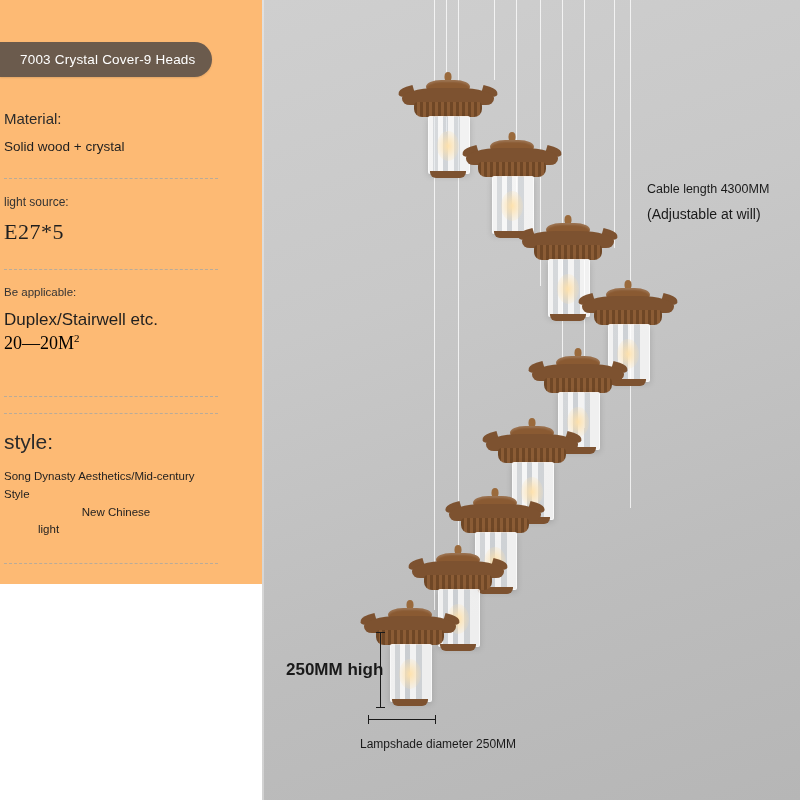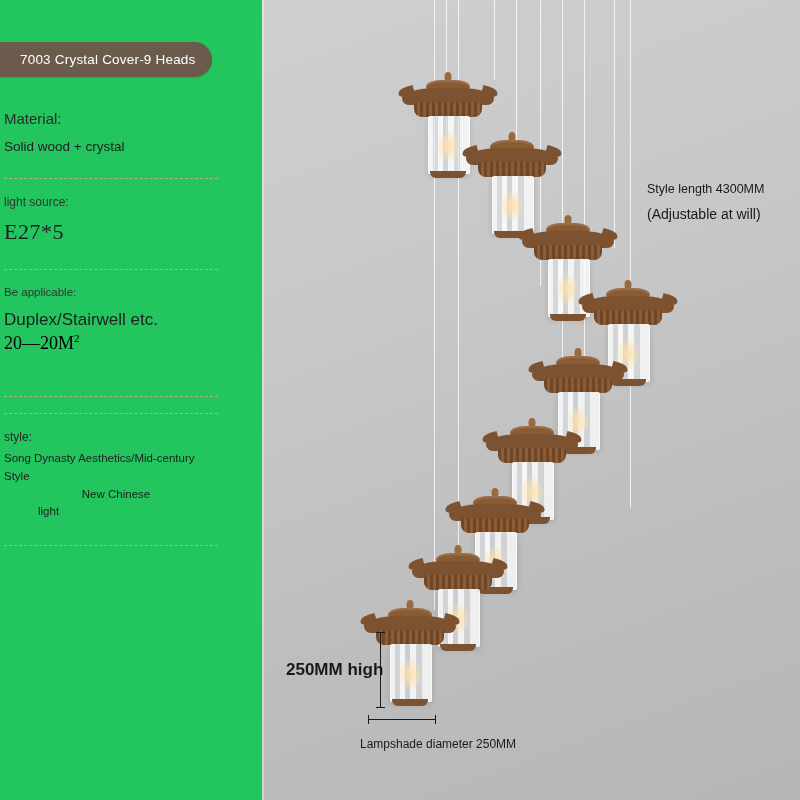--- a/index.html
+++ b/index.html
@@ -16,22 +16,22 @@
   .page {
     position: relative;
     width: 800px;
     height: 800px;
     display: flex;
   }
   
   .spec-panel {
     position: relative;
     width: 262px;
-    height: 800px;
-    background: #22c55e;
+    height: 584px;
+    background: #fdba74;
     box-sizing: border-box;
   }
   .badge {
     position: absolute;
     left: 0;
     top: 42px;
     background: #6b5b4d;
     color: #ffffff;
     font-size: 13.5px;
     letter-spacing: .2px;
@@ -72,21 +72,21 @@
   .b-source .spec-value { font-size: 22px; font-family: "Liberation Serif", serif; letter-spacing:.5px; }
 
   .b-apply .spec-label { font-size: 11.5px; color:#333; margin-bottom:12px; }
   .b-apply .spec-value { font-size: 17px; }
   .b-apply .spec-value2 { font-size: 18px; font-family: "Liberation Serif", serif; margin-top: 2px; }
   .b-apply .spec-value2 sup { font-size: 11px; }
 
   .b-color .spec-label { font-size: 19px; margin-bottom: 16px; }
   .b-color .spec-value { font-size: 13px; }
 
-  .b-style .spec-label { font-size: 12px; margin-bottom: 6px; }
+  .b-style .spec-label { font-size: 21px; margin-bottom: 14px; }
   .b-style .spec-value { font-size: 11.5px; line-height: 1.55; }
   .b-style .spec-value .ln2 { display:block; padding-left: 10px; text-align: center; }
   .b-style .spec-value .ln3 { display:block; padding-left: 34px; }
 
   
   .photo {
     position: relative;
     width: 538px;
     height: 800px;
     background: linear-gradient(160deg,#cfcfcf 0%, #c8c8c8 35%, #bdbdbd 70%, #b6b6b6 100%);
@@ -410,21 +410,21 @@
           <div class="tipR"></div>
           <div class="r2"></div>
         </div>
       <div class="eaves"></div>
       <div class="body">
           <div class="glow"></div>
         </div>
       <div class="base"></div>
     </div>
 
-    <div class="ann ann-cable-1" style="left:385px;top:182px;">Style length 4300MM</div>
+    <div class="ann ann-cable-1" style="left:385px;top:182px;">Cable length 4300MM</div>
     <div class="ann ann-cable-2" style="left:385px;top:206px;">(Adjustable at will)</div>
 
     <div class="measure-v" style="left:118px;top:632px;height:76px;">
       <span class="cap top"></span>
       <span class="cap bot"></span>
     </div>
     <div class="ann ann-height" style="left:24px;top:660px;">250MM high</div>
 
     <div class="measure-h" style="left:106px;top:719px;width:68px;">
       <span class="cap left"></span>

